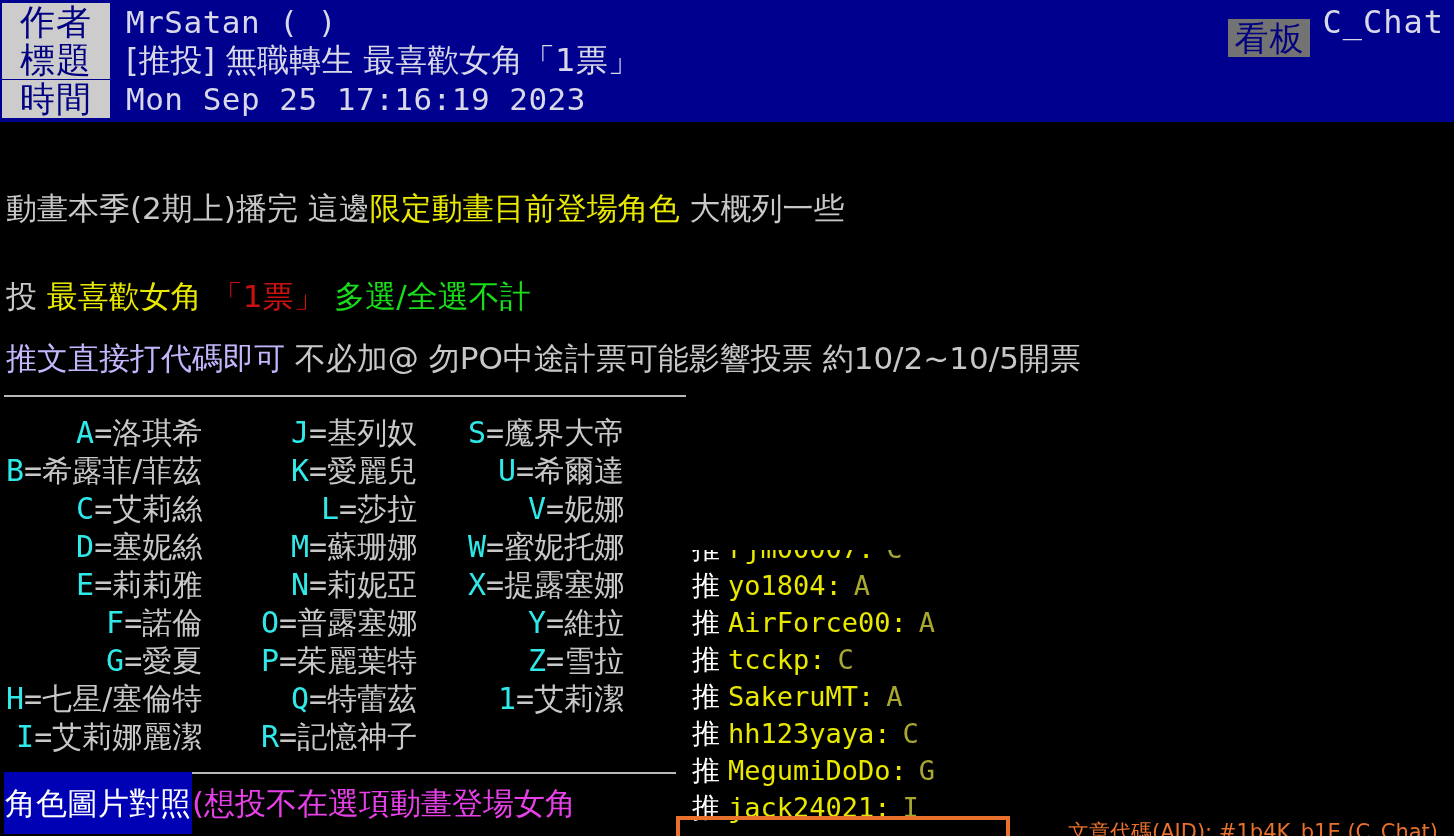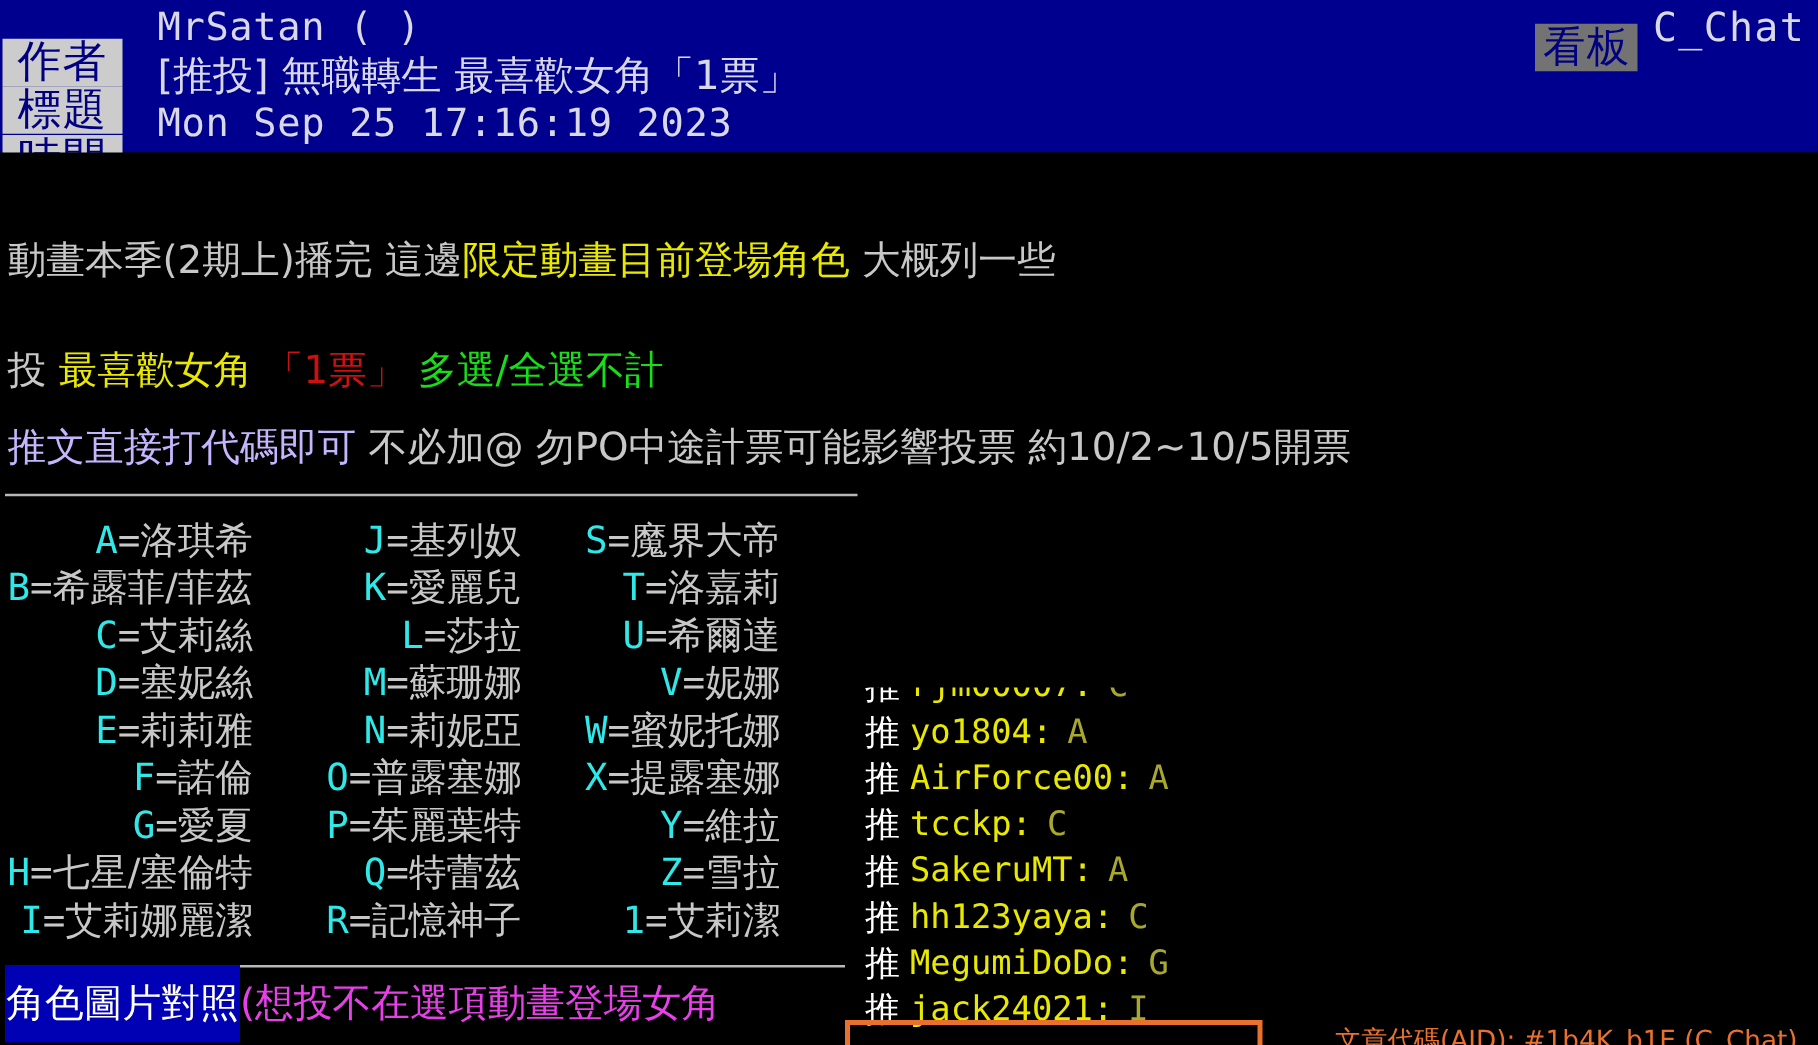--- a/index.html
+++ b/index.html
@@ -22,23 +22,22 @@
   .header {
     position: absolute;
     left: 0; top: 0;
     width: 1454px;
     height: 122px;
     background: #00008f;
   }
   .hdr-labels {
     position: absolute;
     left: 2px; top: 3px;
-    width: 96px;
+    width: 108px;
     height: 116px;
-    margin-top: 28px;
   }
   .hdr-label {
     background: #cccccc;
     color: #000080;
     font-size: 35px;
     line-height: 38px;
     height: 38px;
     text-align: center;
     letter-spacing: 1px;
     font-family: "DejaVu Sans", "Liberation Sans", sans-serif;
@@ -298,21 +297,20 @@
       <div class="key-row"><span class="key-letter">M</span><span class="key-eq">=</span><span class="key-name">蘇珊娜</span></div>
       <div class="key-row"><span class="key-letter">N</span><span class="key-eq">=</span><span class="key-name">莉妮亞</span></div>
       <div class="key-row"><span class="key-letter">O</span><span class="key-eq">=</span><span class="key-name">普露塞娜</span></div>
       <div class="key-row"><span class="key-letter">P</span><span class="key-eq">=</span><span class="key-name">茱麗葉特</span></div>
       <div class="key-row"><span class="key-letter">Q</span><span class="key-eq">=</span><span class="key-name">特蕾茲</span></div>
       <div class="key-row"><span class="key-letter">R</span><span class="key-eq">=</span><span class="key-name">記憶神子</span></div>
     </div>
 
     <div class="key-col col-3">
       <div class="key-row"><span class="key-letter">S</span><span class="key-eq">=</span><span class="key-name">魔界大帝</span></div>
-      <div class="key-row"><span class="key-letter">T</span><span class="key-eq">=</span><span class="key-name">洛嘉莉</span></div>
       <div class="key-row"><span class="key-letter">U</span><span class="key-eq">=</span><span class="key-name">希爾達</span></div>
       <div class="key-row"><span class="key-letter">V</span><span class="key-eq">=</span><span class="key-name">妮娜</span></div>
       <div class="key-row"><span class="key-letter">W</span><span class="key-eq">=</span><span class="key-name">蜜妮托娜</span></div>
       <div class="key-row"><span class="key-letter">X</span><span class="key-eq">=</span><span class="key-name">提露塞娜</span></div>
       <div class="key-row"><span class="key-letter">Y</span><span class="key-eq">=</span><span class="key-name">維拉</span></div>
       <div class="key-row"><span class="key-letter">Z</span><span class="key-eq">=</span><span class="key-name">雪拉</span></div>
       <div class="key-row"><span class="key-letter">1</span><span class="key-eq">=</span><span class="key-name">艾莉潔</span></div>
     </div>
 
   </div>

